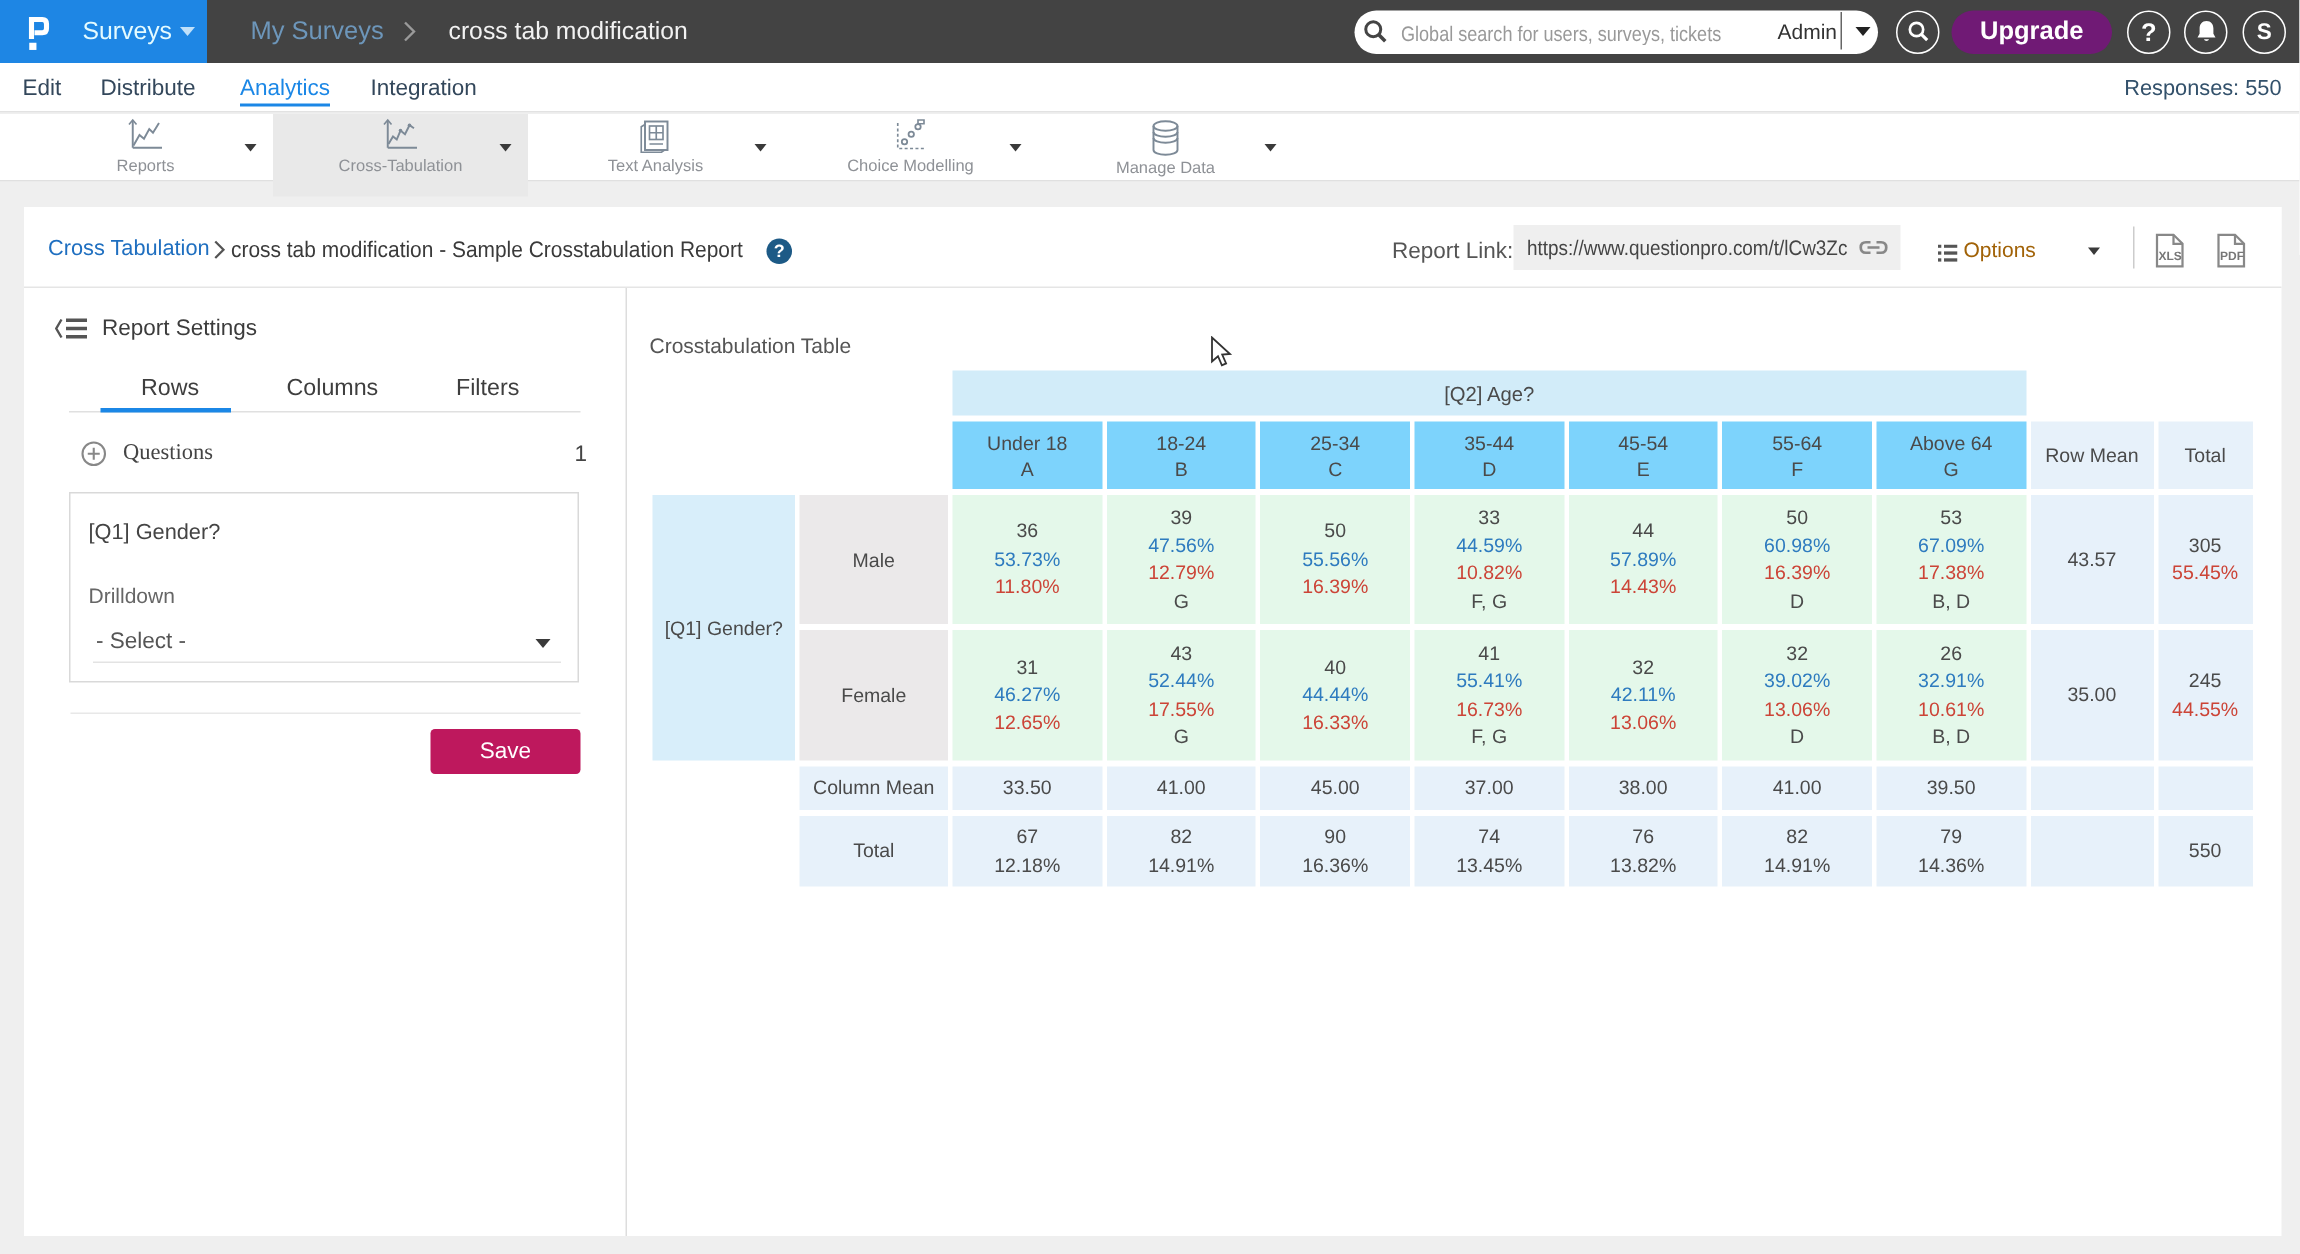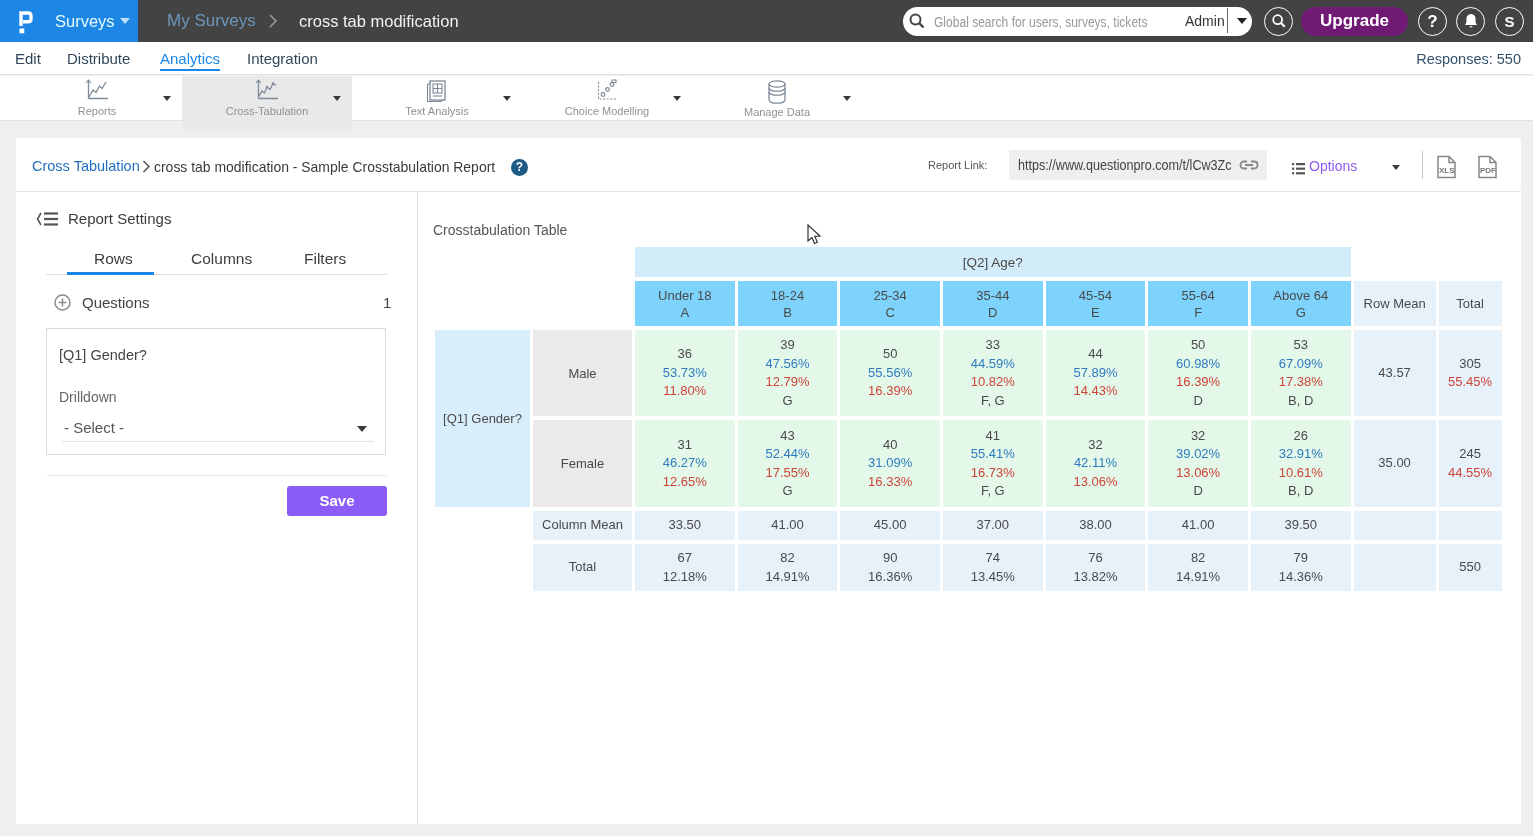--- a/index.html
+++ b/index.html
@@ -35,42 +35,42 @@
 
 
 #panel { left:16px; top:138px; width:1505px; height:686px; background:#fff; }
 #crumbrow { left:0; top:0; width:1505px; height:54px; border-bottom:1px solid #e5e5e5; background:#fff; }
 #vdivider { left:401px; top:54px; width:1px; height:632px; background:#ddd; }
 
 
 #ct-link { left:16px; top:20px; font-size:14.5px; color:#1f6fc0; white-space:nowrap; }
 #ct-title{ left:138px; top:20px; font-size:15px; color:#3a3a3a; white-space:nowrap; transform:scaleX(0.93); transform-origin:left center; }
 #helpc { left:495px; top:21px; width:17px; height:17px; background:#1d5a86; border-radius:50%; color:#fff; font-size:12px; font-weight:bold; text-align:center; line-height:17px; }
-#rl-label { left:912px; top:21px; font-size:11px; color:#555; white-space:nowrap; }
+#rl-label { left:912px; top:21px; font-size:15px; color:#555; white-space:nowrap; }
 #rl-input { left:993px; top:12px; width:258px; height:30px; background:#efefef; }
 #rl-url { left:1002px; top:19px; font-size:14px; color:#444; white-space:nowrap; transform:scaleX(0.9); transform-origin:left center; }
-#opt-text { left:1293px; top:20px; font-size:14px; color:#8b5cf6;text-align:center; }
+#opt-text { left:1293px; top:20px; font-size:14px; color:#a16207;text-align:center; }
 #opt-caret { left:1376px; top:27px; }
 #iconsep { left:1406px; top:13px; width:1px; height:28px; background:#ccc; }
 
 
 #rs-head { left:20px; top:72px; font-size:15px; color:#3c3c3c; }
 .stab { position:absolute; top:112px; font-size:15.5px; color:#3e3e3e; }
 #tabline { left:30px; top:136px; width:341px; height:1px; background:#e0e0e0; }
 #tabsel { left:51px; top:134px; width:87px; height:3px; background:#1b87e6; }
-#q-label { left:66px; top:156px; font-size:15px; color:#444; }
+#q-label { left:66px; top:156px; font-size:15px; color:#444;font-family:Liberation Serif, serif; }
 #q-count { left:367px; top:156px; font-size:15px; color:#444; }
 #qbox { left:30px; top:190px; width:340px; height:127px; border:1px solid #d9d9d9; background:#fff; }
 #qb-title { left:12px; top:18px; font-size:14.5px; color:#444; }
 #qb-drill { left:12px; top:60px; font-size:14px; color:#666; }
 #qb-select { left:17px; top:90px; font-size:15px; color:#555; }
 #qb-caret { left:310px; top:97px; }
 #qb-line { left:15px; top:112px; width:312px; height:1px; background:#e3e3e3; }
 #qdiv { left:31px; top:337px; width:340px; height:1px; background:#e8e8e8; }
-#saveb { left:271px; top:348px; width:100px; height:30px; background:#8b5cf6; border-radius:3px; color:#fff; font-weight:bold; font-size:15px; text-align:center; line-height:29px; }
+#saveb { left:271px; top:348px; width:100px; height:30px; background:#be185d; border-radius:3px; color:#fff; font-weight:normal; font-size:15px; text-align:center; line-height:29px; }
 
 
 #xt-label { left:417px; top:73px; font-size:14px; color:#555;margin-top:11px; }
 #xtab { position:absolute; left:416px; top:105px; border-collapse:separate; border-spacing:3px 4px; table-layout:fixed; }
 #xtab td { padding:0; text-align:center; vertical-align:middle; font-size:13px; color:#4a4a4a; font-weight:normal; }
 #xtab .band { background:#d2ecf9; height:30px; font-size:13.5px; }
 #xtab .hdr { background:#7dd3fc; height:45px; line-height:17px; }
 #xtab .rmhdr { background:#e7f1fa; height:45px; }
 #xtab .qcell { background:#d8eefa; }
 #xtab .glbl { background:#ebe9ea; }
@@ -297,21 +297,21 @@
       <td class="g">44<br><span class="pb">57.89%</span><br><span class="pr">14.43%</span></td>
       <td class="g">50<br><span class="pb">60.98%</span><br><span class="pr">16.39%</span><br>D</td>
       <td class="g">53<br><span class="pb">67.09%</span><br><span class="pr">17.38%</span><br>B, D</td>
       <td class="b">43.57</td>
       <td class="b">305<br><span class="pr">55.45%</span></td>
     </tr>
     <tr style="height:87px;">
       <td class="glbl">Female</td>
       <td class="g">31<br><span class="pb">46.27%</span><br><span class="pr">12.65%</span></td>
       <td class="g">43<br><span class="pb">52.44%</span><br><span class="pr">17.55%</span><br>G</td>
-      <td class="g">40<br><span class="pb">31.09%</span><br><span class="pr">16.33%</span></td>
+      <td class="g">40<br><span class="pb">44.44%</span><br><span class="pr">16.33%</span></td>
       <td class="g">41<br><span class="pb">55.41%</span><br><span class="pr">16.73%</span><br>F, G</td>
       <td class="g">32<br><span class="pb">42.11%</span><br><span class="pr">13.06%</span></td>
       <td class="g">32<br><span class="pb">39.02%</span><br><span class="pr">13.06%</span><br>D</td>
       <td class="g">26<br><span class="pb">32.91%</span><br><span class="pr">10.61%</span><br>B, D</td>
       <td class="b">35.00</td>
       <td class="b">245<br><span class="pr">44.55%</span></td>
     </tr>
     <tr style="height:29px;">
       <td></td>
       <td class="b">Column Mean</td>

